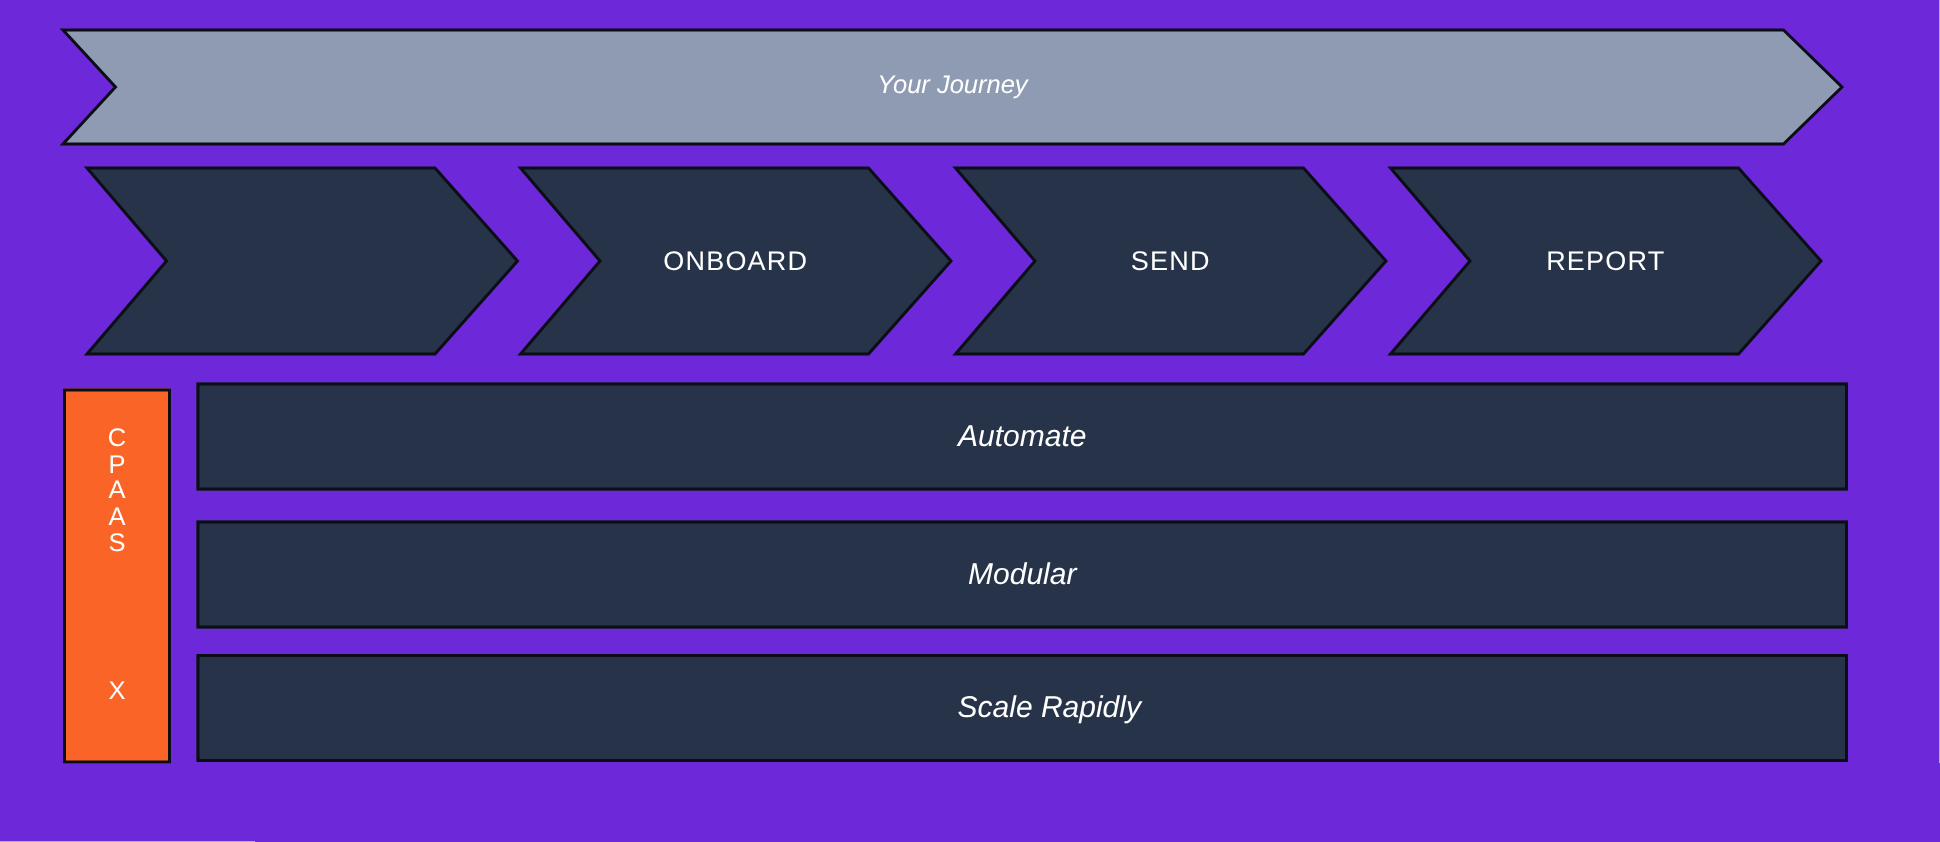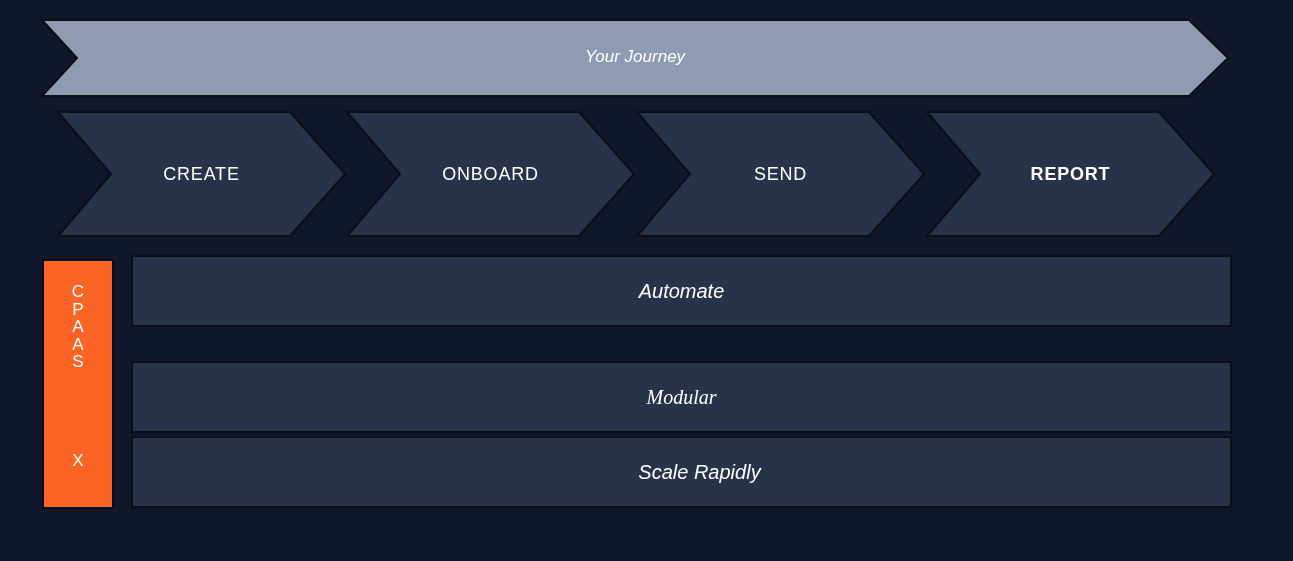--- a/index.html
+++ b/index.html
@@ -7,21 +7,21 @@
     --step-fill:#263349;
     --bar-fill:#263349;
     --cpaas-fill:#FA6426;
     --outline:#0B0E15;
     --text:#FFFFFF;
   }
   html,body{margin:0;padding:0;background:#ffffff;}
   .canvas{
     position:relative;
     width:1293px;height:561px;
-    background:#0f172a;
+    background:#6d28d9;
     font-family:"Liberation Sans", sans-serif;
     overflow:hidden;
   }
   svg.shape{position:absolute;display:block;overflow:visible;}
   .shape-label{
     position:absolute;
     display:flex;align-items:center;justify-content:center;
     color:var(--text);
     pointer-events:none;
   }
@@ -71,45 +71,44 @@
 <div class="canvas">
 
   <svg class="shape" style="left:38px;top:16px;" width="1194" height="84" viewBox="0 0 1194 84">
     <polygon class="banner-poly" points="4,4 1151,4 1190,42 1151,80 4,80 39,42"></polygon>
   </svg>
   <div class="shape-label banner-label">Your Journey</div>
 
   <svg class="shape" style="left:56px;top:110px;" width="291" height="130" viewBox="0 0 291 130">
     <polygon class="step-poly" points="2,2 234,2 289,64 234,126 2,126 55,64"></polygon>
   </svg>
-  <div class="shape-label step-label" style="left:56px;">CREATE</div>
 
   <svg class="shape" style="left:345px;top:110px;" width="291" height="130" viewBox="0 0 291 130">
     <polygon class="step-poly" points="2,2 234,2 289,64 234,126 2,126 55,64"></polygon>
   </svg>
   <div class="shape-label step-label" style="left:345px;">ONBOARD</div>
 
   <svg class="shape" style="left:635px;top:110px;" width="291" height="130" viewBox="0 0 291 130">
     <polygon class="step-poly" points="2,2 234,2 289,64 234,126 2,126 55,64"></polygon>
   </svg>
   <div class="shape-label step-label" style="left:635px;">SEND</div>
 
   <svg class="shape" style="left:925px;top:110px;" width="291" height="130" viewBox="0 0 291 130">
     <polygon class="step-poly" points="2,2 234,2 289,64 234,126 2,126 55,64"></polygon>
   </svg>
-  <div class="shape-label step-label" style="left:925px;font-weight:bold;">REPORT</div>
+  <div class="shape-label step-label" style="left:925px;">REPORT</div>
 
   <div class="cpaas-box">
     <div class="cpaas-letters">
       <span>C</span>
       <span>P</span>
       <span>A</span>
       <span>A</span>
       <span>S</span>
     </div>
     <div class="cpaas-x">X</div>
   </div>
 
   <div class="bar" style="top:255px;">Automate</div>
-  <div class="bar" style="top:361px;font-family:Liberation Serif, serif;">Modular</div>
+  <div class="bar" style="top:347px;">Modular</div>
   <div class="bar" style="top:436px;padding-left:36px;">Scale Rapidly</div>
 
 </div>
 
 </body></html>

